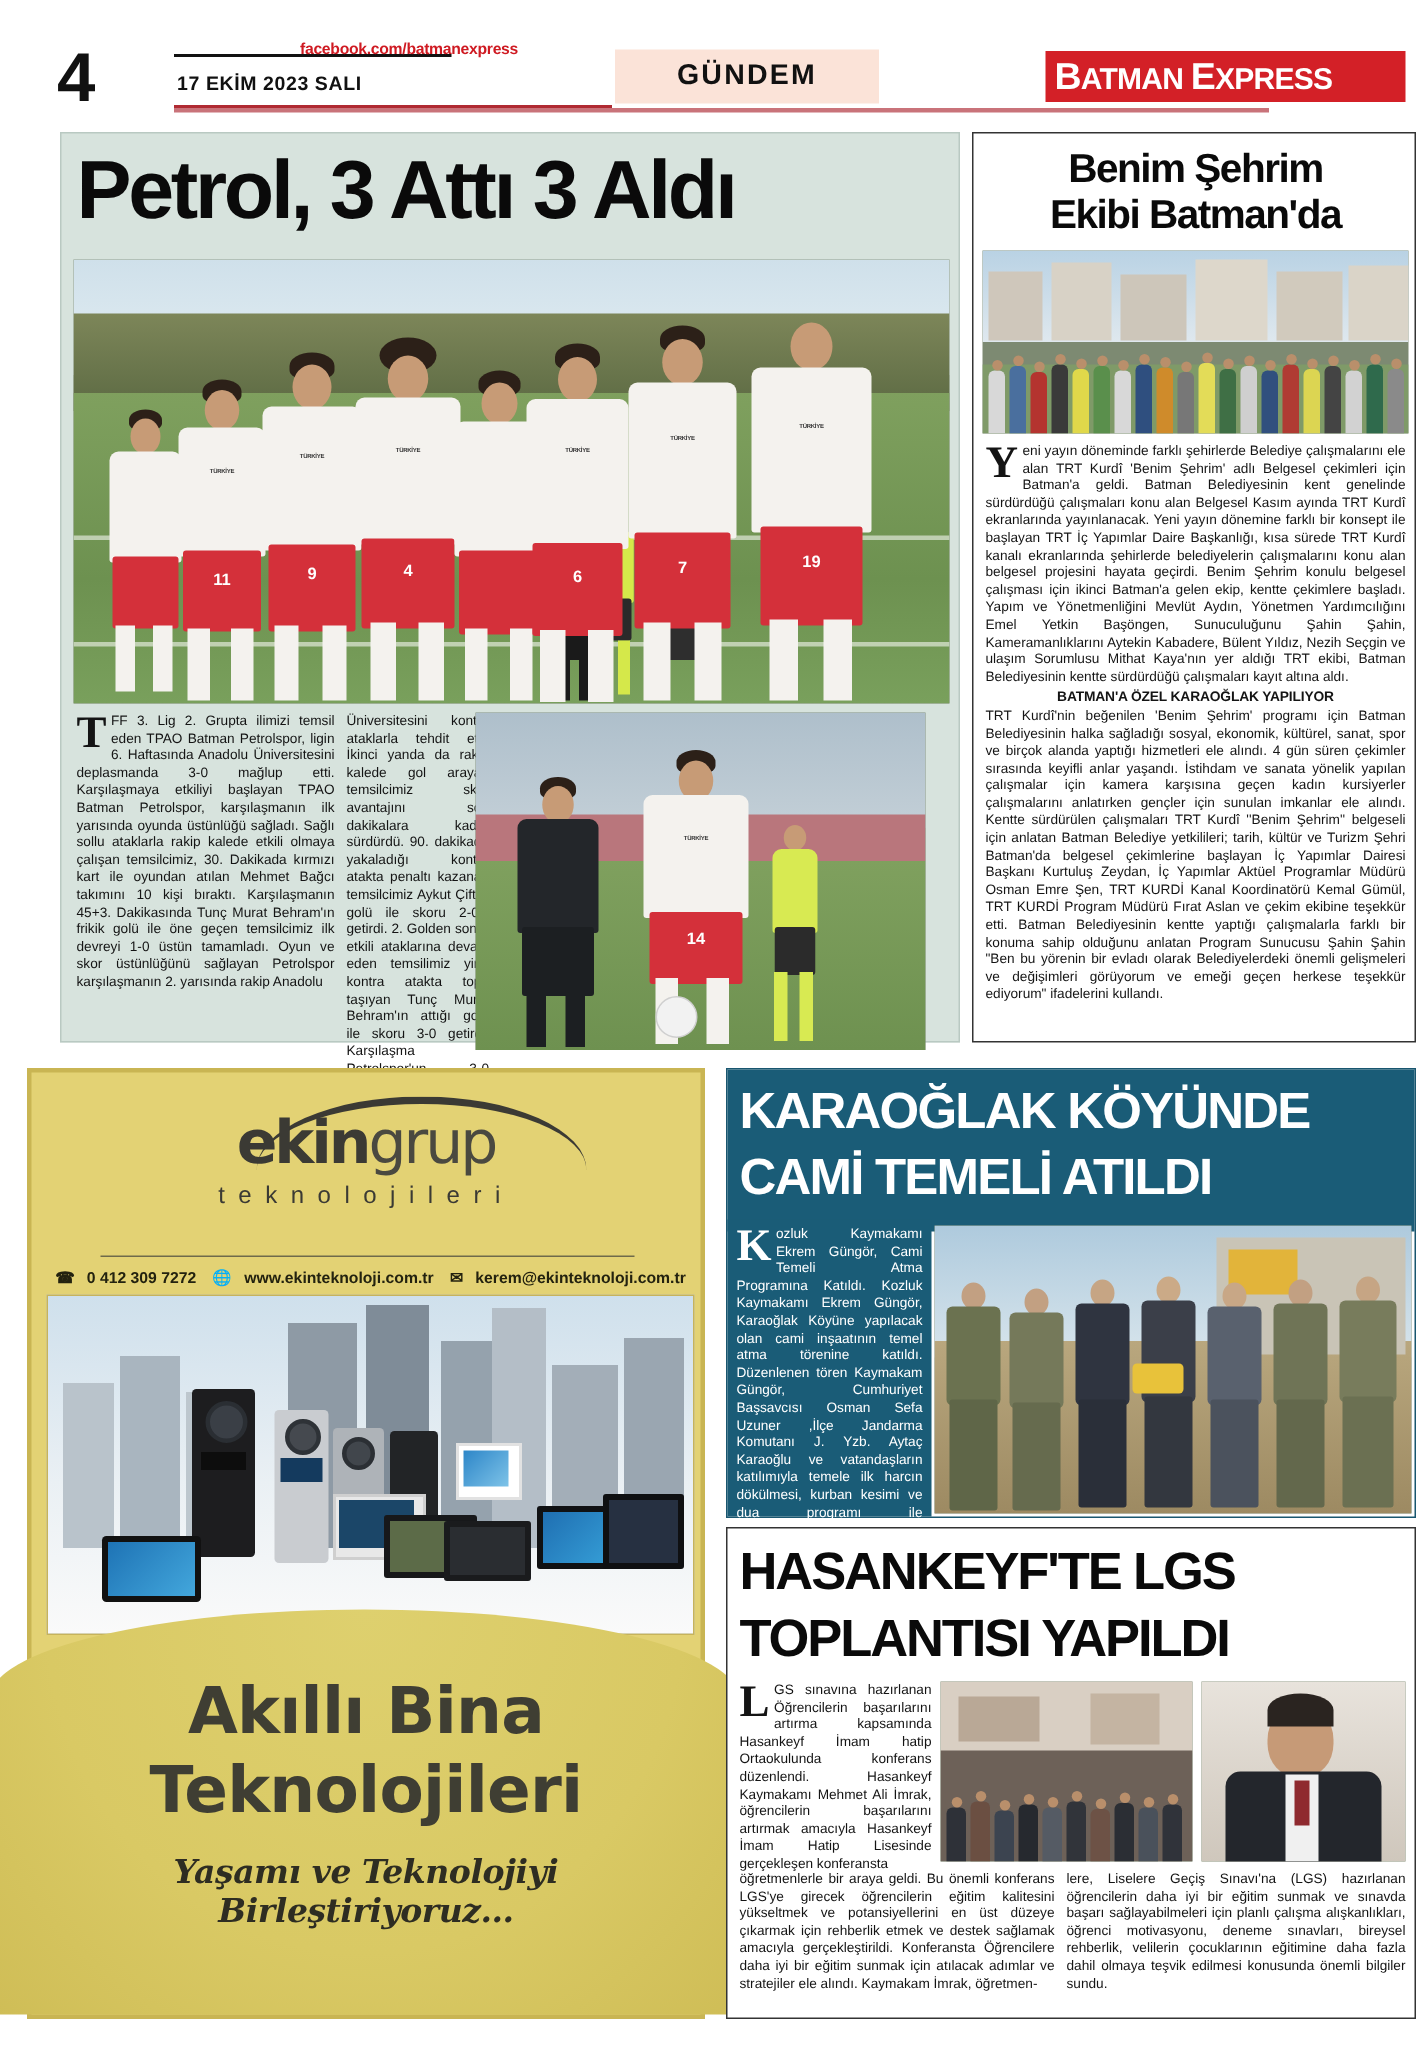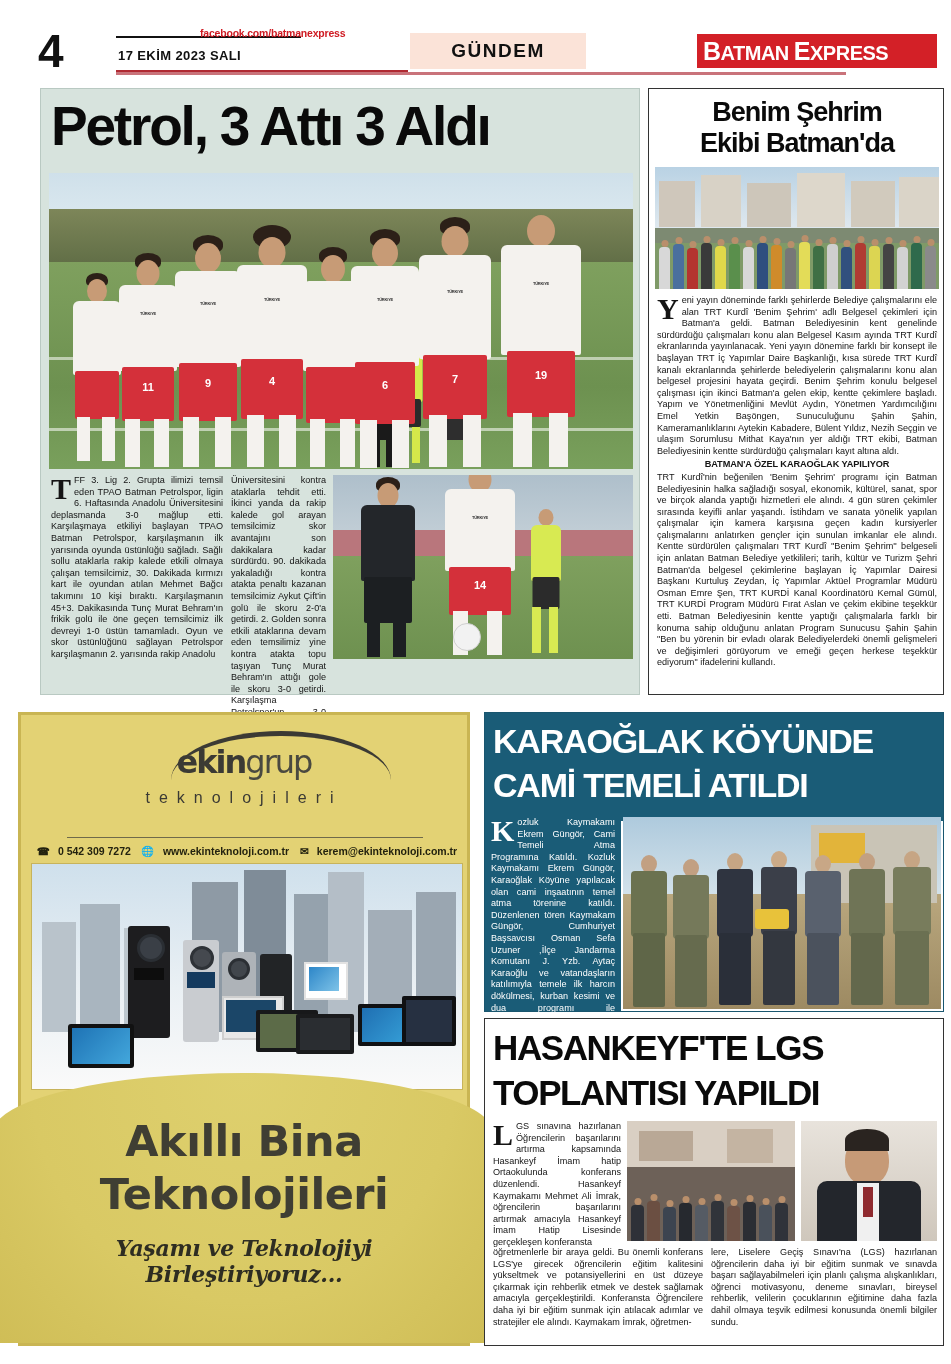--- a/index.html
+++ b/index.html
@@ -24,21 +24,21 @@
   .news-col{font-size:9.1px;line-height:11.6px;text-align:justify;color:#141414;font-family:"Liberation Sans",sans-serif;}
   .news-col p{margin:0;}
   .dropcap-wrap{position:relative;}
   .dropcap{float:left;font-size:30px;line-height:24px;font-weight:bold;padding:2px 3px 0 0;font-family:"Liberation Serif",serif;}
 
   
   .sport{left:40px;top:88px;width:600px;height:607px;background:#d7e3dd;border:1px solid #b9c9c2;}
   .sport-title{position:absolute;left:10px;top:6px;width:580px;height:62px;font-size:55px;font-weight:bold;letter-spacing:-2.2px;line-height:62px;color:#0a0a0a;white-space:nowrap;font-family:"Liberation Sans",sans-serif;}
   .photo{position:absolute;overflow:hidden;background:#7d8a72;}
   .ph-main{left:8px;top:84px;width:584px;height:296px;}
-  .ph-sub{left:292px;top:386px;width:300px;height:184px;}
+  .ph-sub{left:276px;top:386px;width:300px;height:225px;}
   .sport-text-a{position:absolute;left:10px;top:386px;width:172px;}
   .sport-text-b{position:absolute;left:190px;top:386px;width:95px;}
 
   
   .sky{position:absolute;left:0;top:0;width:100%;height:26%;background:linear-gradient(#cfe0ea,#e3eef3);}
   .hill{position:absolute;left:0;top:12%;width:100%;height:22%;background:linear-gradient(#7d8659,#5c6a43);}
   .pitch{position:absolute;left:0;top:30%;width:100%;height:70%;background:linear-gradient(#7fa05e,#6d9150 60%,#79a05c);}
   .pitch-line{position:absolute;left:0;width:100%;height:3px;background:rgba(255,255,255,.55);}
   .player{position:absolute;bottom:0;}
   .p-head{position:absolute;left:50%;transform:translateX(-50%);border-radius:50%;background:#c79b76;}
@@ -52,21 +52,21 @@
   
   .bsehrim{left:648px;top:88px;width:296px;height:607px;background:#ffffff;border:1px solid #333;}
   .bs-title{position:absolute;left:6px;top:8px;width:284px;text-align:center;font-size:27px;font-weight:bold;line-height:31px;letter-spacing:-1px;color:#0a0a0a;}
   .ph-bs{left:6px;top:78px;width:284px;height:122px;}
   .bs-body{position:absolute;left:8px;top:206px;width:280px;}
   .subhead{text-align:center;font-weight:bold;font-size:9.2px;letter-spacing:-.1px;margin:2px 0 1px;}
 
   
   .ekinad{left:18px;top:712px;width:452px;height:634px;background:#e3d274;border:3px solid #c9b553;}
   .ekin-logo{position:absolute;left:0;top:22px;width:446px;text-align:center;}
-  .ekin-word{font-size:32px;font-weight:bold;letter-spacing:-2px;color:#3b3a34;line-height:50px;font-family:"DejaVu Sans",sans-serif;}
+  .ekin-word{font-size:40px;font-weight:bold;letter-spacing:-2px;color:#3b3a34;line-height:50px;font-family:"DejaVu Sans",sans-serif;}
   .ekin-word .light{font-weight:normal;color:#4a4940;}
   .ekin-swoosh{position:absolute;left:150px;top:16px;width:220px;height:44px;border-top:5px solid #3b3a34;border-radius:50%/100% 100% 0 0;}
   .ekin-sub{letter-spacing:9px;font-size:16px;color:#3b3a34;margin-top:2px;font-weight:normal;}
   .ekin-rule{position:absolute;left:46px;top:122px;width:356px;height:1px;background:#6f6a4a;}
   .ekin-contact{position:absolute;left:8px;top:130px;width:436px;text-align:center;font-size:10.5px;font-weight:bold;color:#23220f;}
   .ekin-contact span{margin:0 4px;}
   .ph-ekin{left:10px;top:148px;width:430px;height:225px;border:1px solid #c7b35b;background:#cfd9e2;}
   .ekin-disc{position:absolute;left:-28px;top:358px;width:500px;height:270px;background:radial-gradient(ellipse at 50% 0%,#ded06e 0%,#d9c964 60%,#cfbd56 100%);border-radius:50% 50% 0 0 / 22% 22% 0 0;}
   .ekin-h1{position:absolute;left:0;top:400px;width:446px;text-align:center;font-size:43px;font-weight:bold;color:#3f3e33;line-height:53px;letter-spacing:-.5px;font-family:"DejaVu Sans",sans-serif;}
   .ekin-slogan{position:absolute;left:0;top:520px;width:446px;text-align:center;font-size:22px;font-style:italic;font-weight:bold;color:#2e2d22;font-family:"DejaVu Serif",serif;letter-spacing:-.3px;}
@@ -347,21 +347,21 @@
 </div>
 
 <div class="panel ekinad">
   <div class="ekin-swoosh"></div>
   <div class="ekin-logo">
     <div class="ekin-word"><span>ekin</span><span class="light">grup</span></div>
     <div class="ekin-sub">teknolojileri</div>
   </div>
   <div class="ekin-rule"></div>
   <div class="ekin-contact">
-    <span>☎</span><span>0 542 309 7272</span>
+    <span>☎</span><span>0 412 309 7272</span>
     <span>🌐</span><span>www.ekinteknoloji.com.tr</span>
     <span>✉</span><span>kerem@ekinteknoloji.com.tr</span>
   </div>
 
   <div class="photo ph-ekin">
     <div style="position:absolute;left:0;top:0;width:100%;height:100%;background:linear-gradient(#cfe0ec,#eaf0f4 55%,#fafafa);"></div>
     <div style="position:absolute;left:10px;top:58px;width:34px;height:110px;background:#b9c3cb;"></div>
     <div style="position:absolute;left:48px;top:40px;width:40px;height:128px;background:#a9b5bf;"></div>
     <div style="position:absolute;left:92px;top:64px;width:36px;height:104px;background:#bdc7ce;"></div>
     <div style="position:absolute;left:160px;top:18px;width:46px;height:150px;background:#8e9aa5;"></div>

